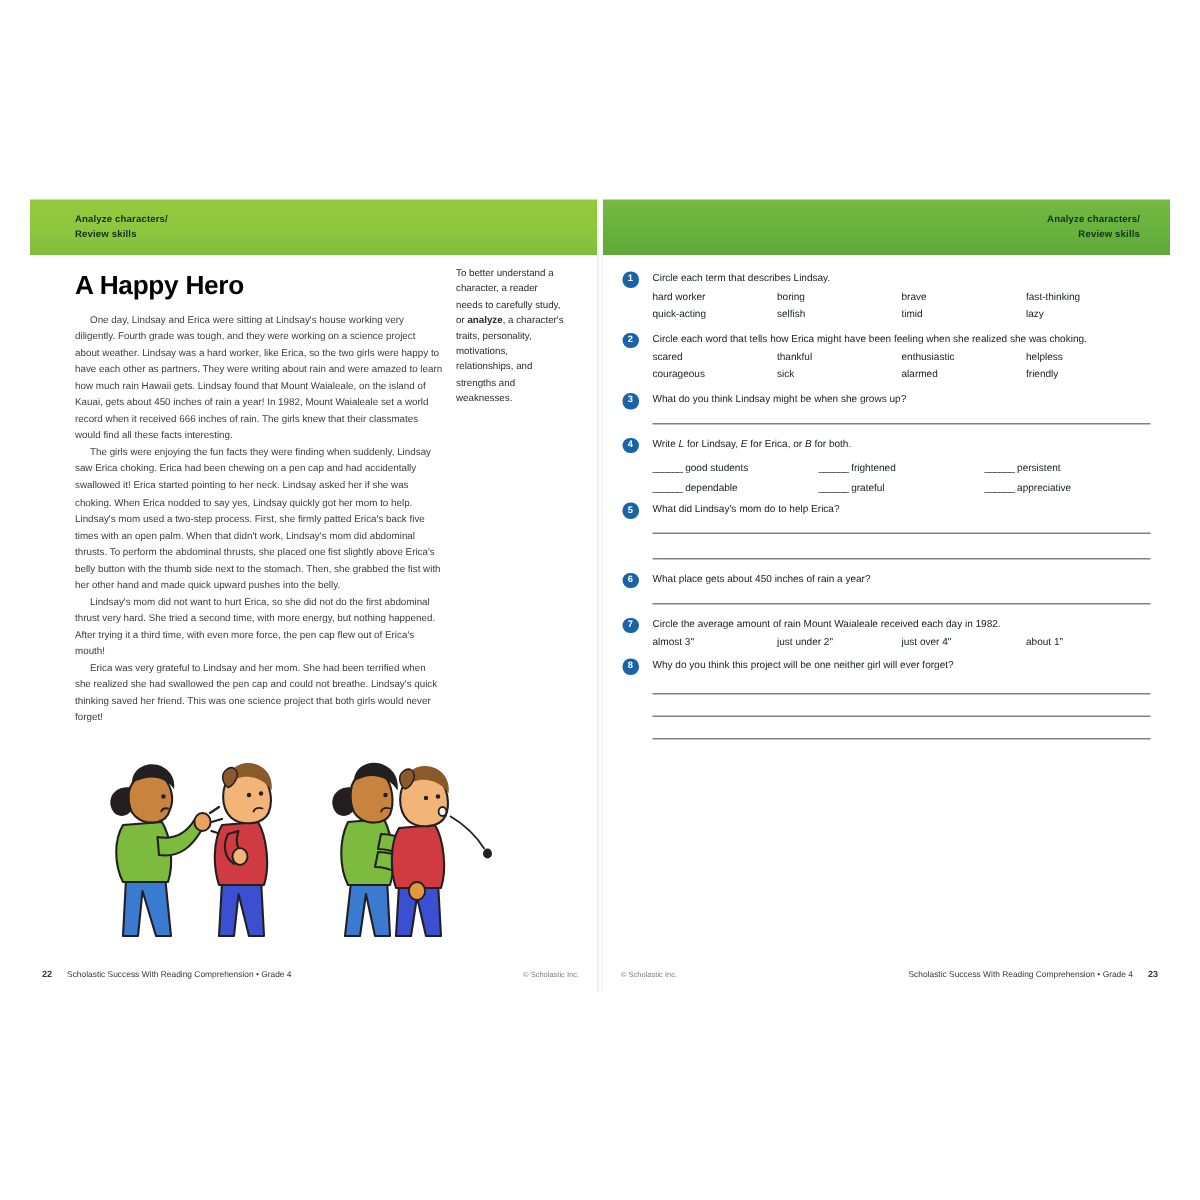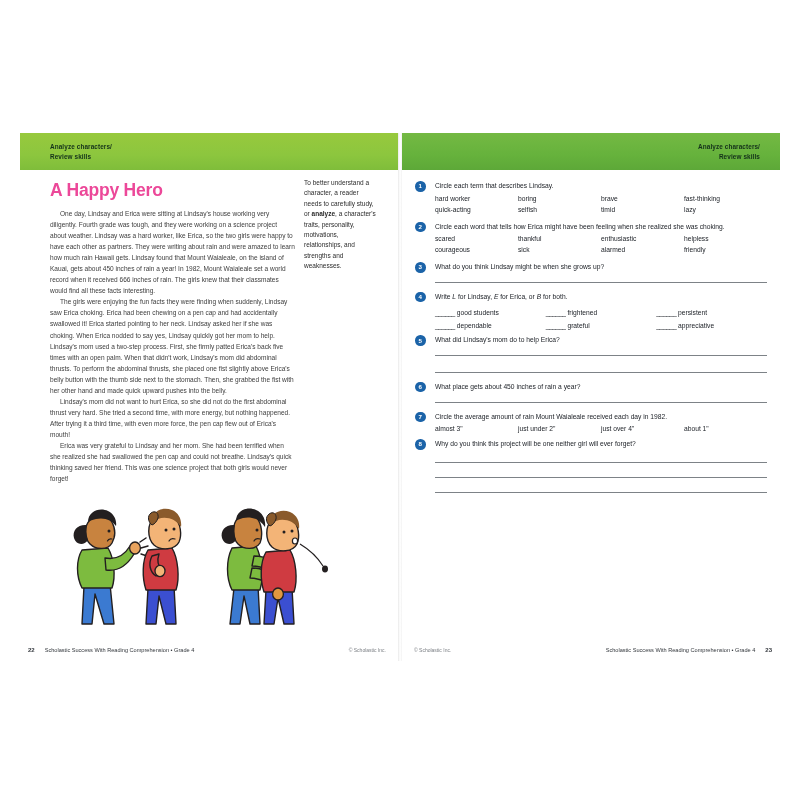--- a/index.html
+++ b/index.html
@@ -36,21 +36,21 @@
   .band-label {
     font-size: 6.4px; font-weight: bold; color: #13301a;
     line-height: 1.45; letter-spacing: .1px;
   }
   #band-left .band-label  { margin-left: 30px; text-align: left; }
   #band-right .band-label { margin-left: auto; margin-right: 20px; text-align: right; }
 
   
   #title {
     position: absolute; left: 30px; top: 47px;
-    font-size: 17.5px; font-weight: bold; color: #ec4899;
+    font-size: 17.5px; font-weight: bold; color: #000000;
     letter-spacing: -.2px;
   }
   #story {
     position: absolute; left: 30px; top: 75px; width: 245px;
     font-size: 6.55px; line-height: 11.05px; color: #3d3d3d;
     text-align: left;
   }
   #story p { text-indent: 10px; }
   #story p.first { text-indent: 10px; }
 

